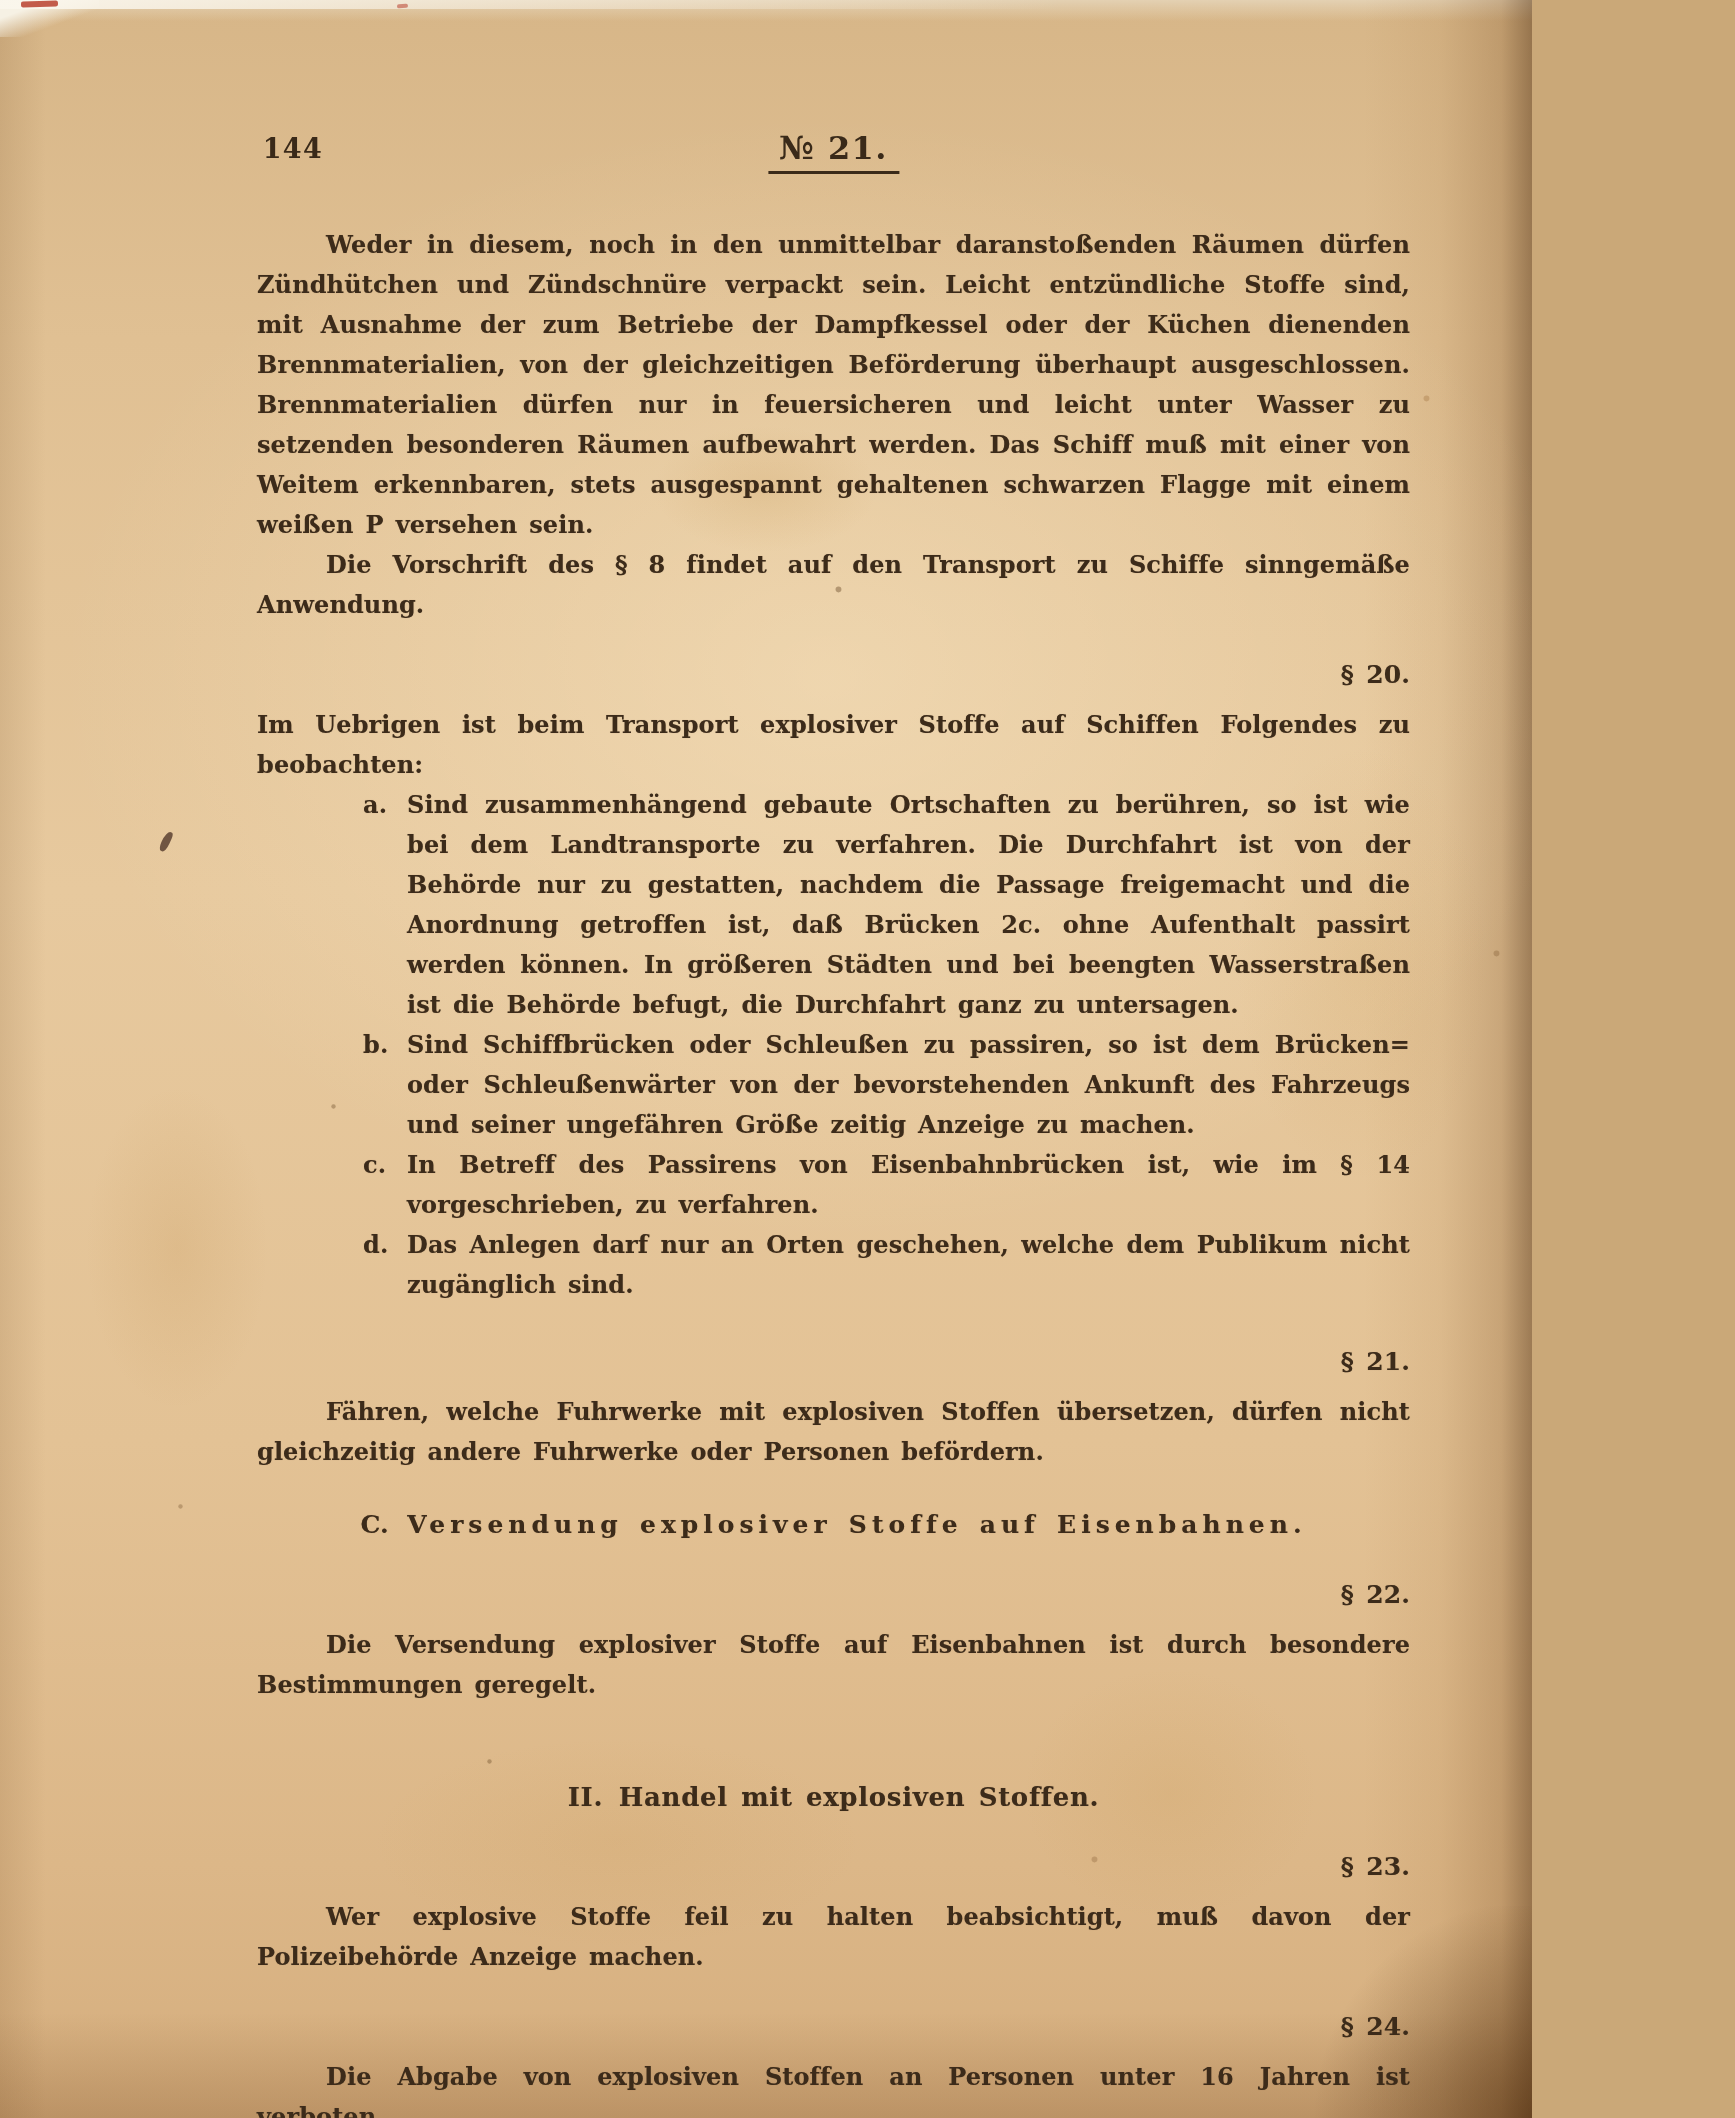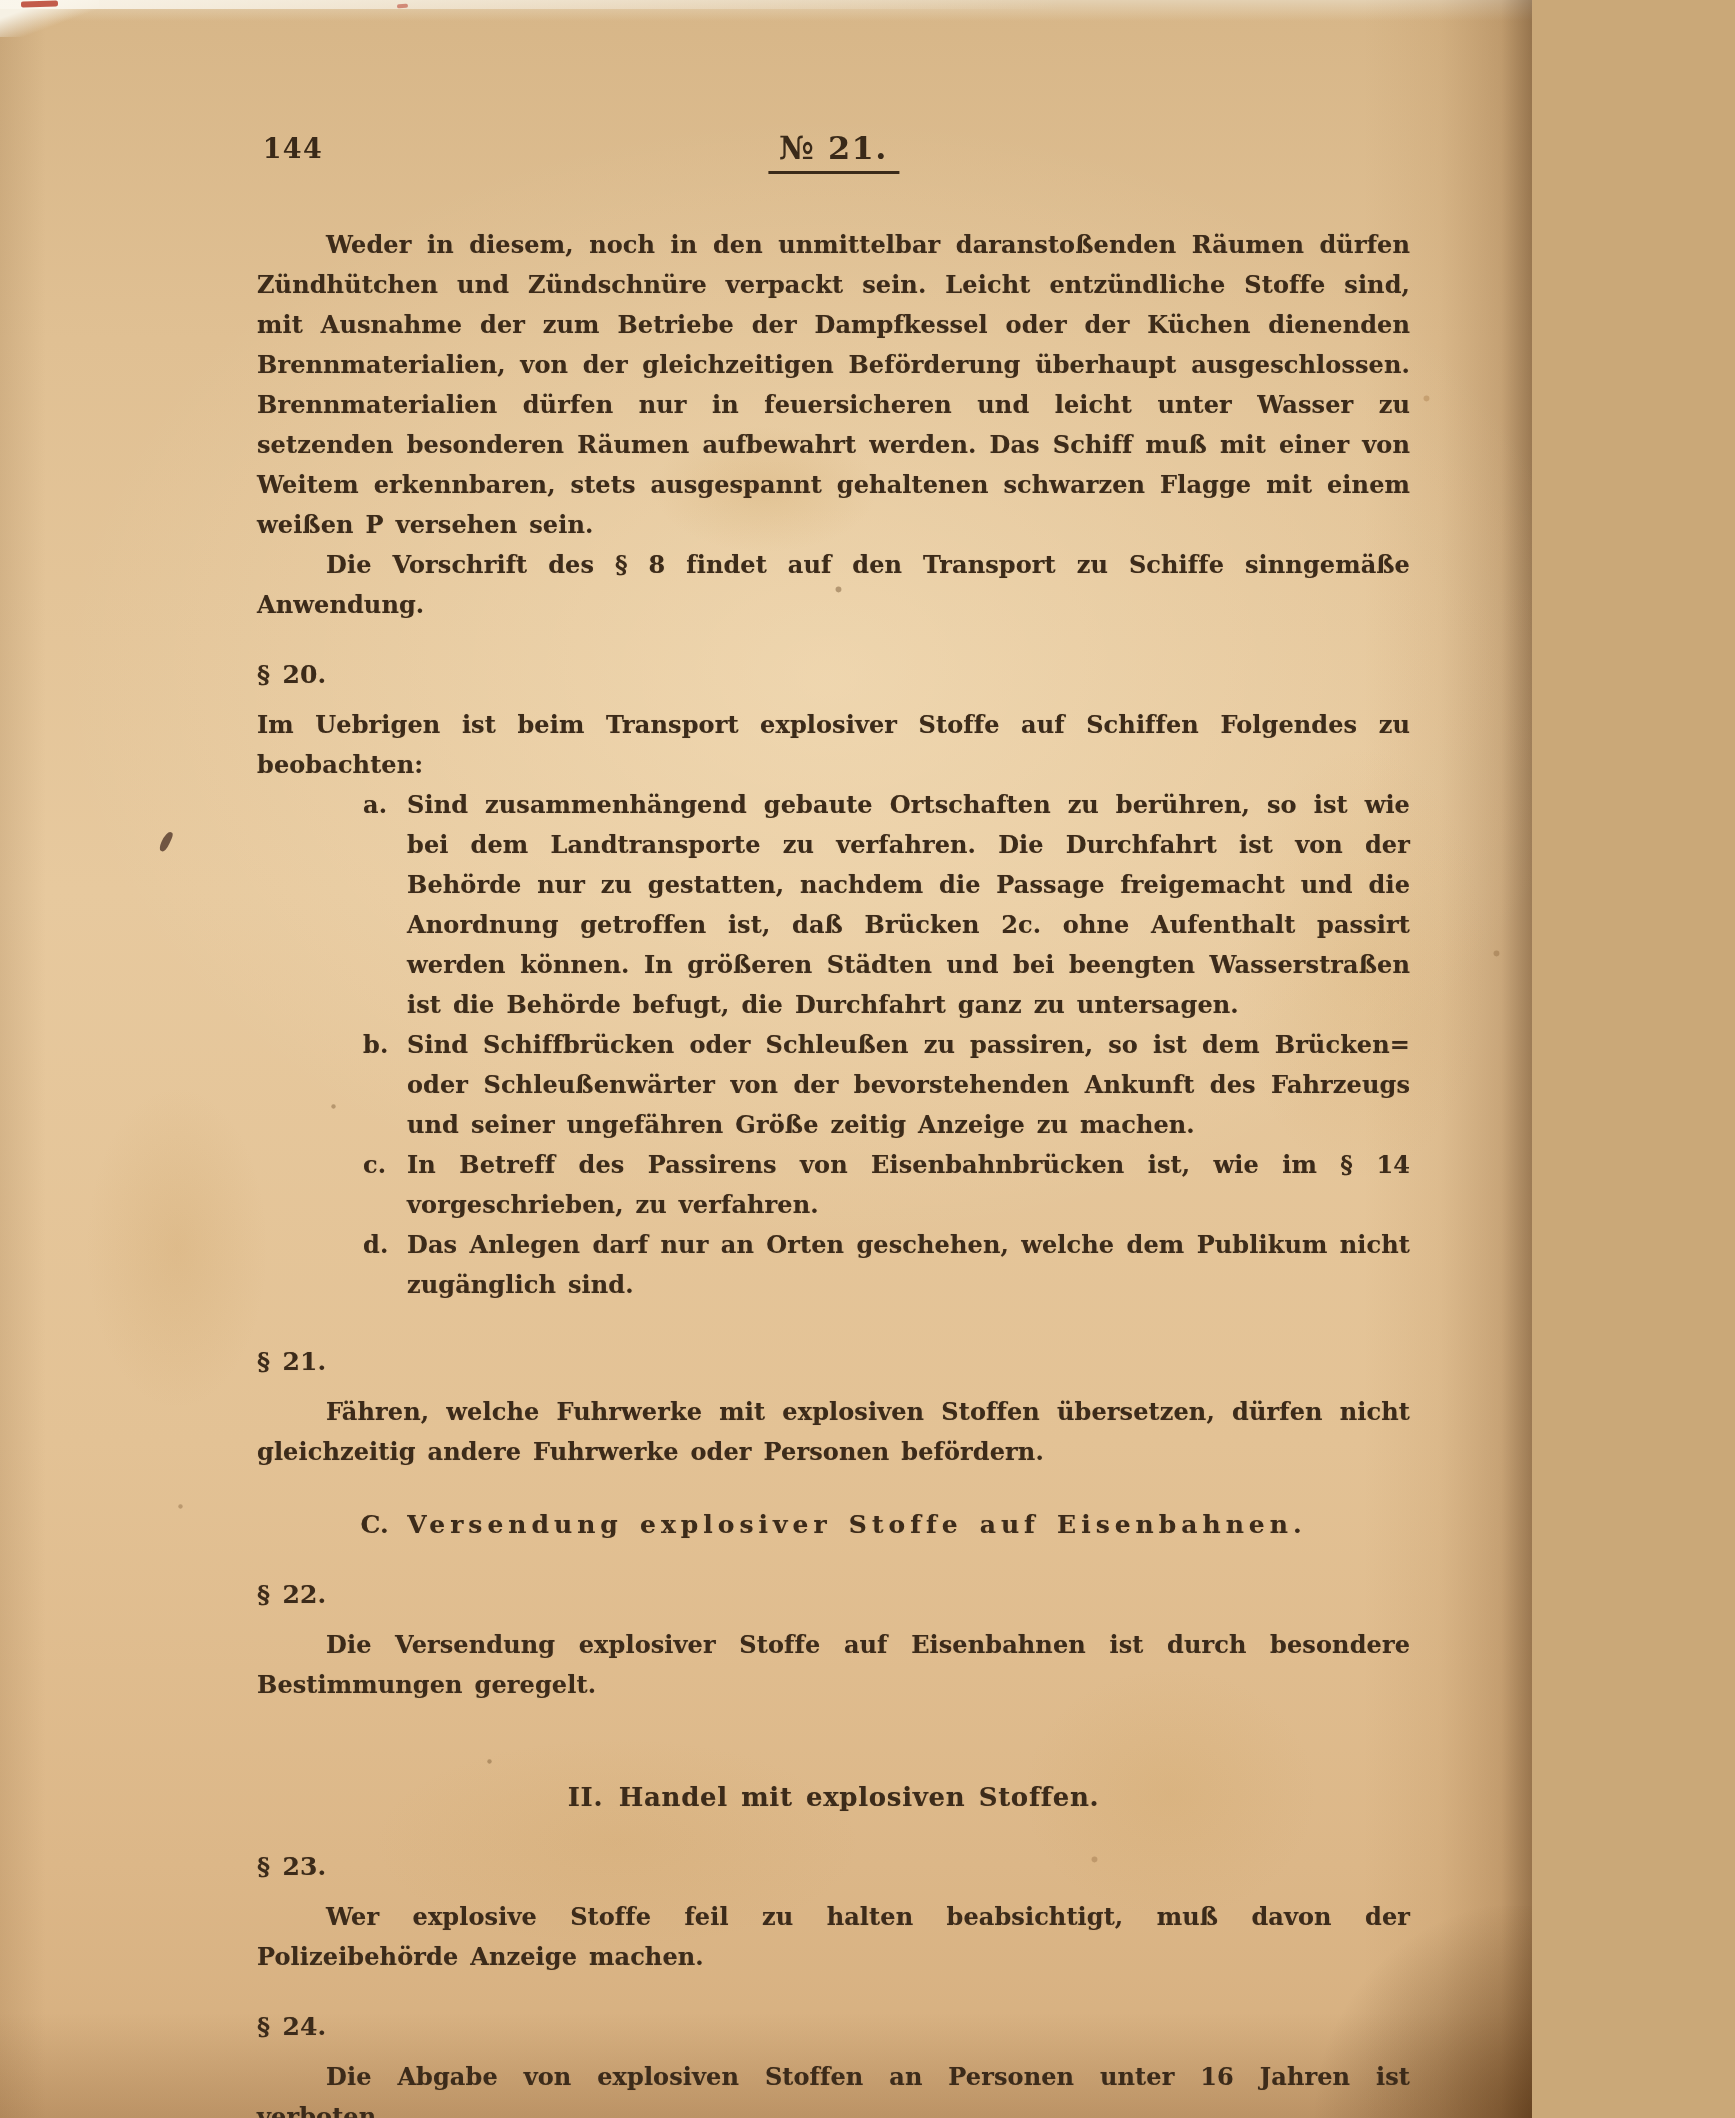--- a/index.html
+++ b/index.html
@@ -82,21 +82,21 @@
     text-align: justify;
     color: #3c2b1a;
     word-spacing: 3.5px;
     letter-spacing: 0.1px;
     text-shadow: 0 0 0.7px rgba(60,40,20,0.35);
   }
   .para { margin: 0; }
   .para.indent { text-indent: 69px; }
 
   .section-heading {
-    text-align: left; text-indent: 0;
+    text-align: right; text-indent: 0;
     font-size: 25px; font-weight: bold;
     margin: 30px 0 10px;
   }
   .sh-21 { margin-top: 37px; }
   .sh-25 { margin-top: 25.5px; }
 
   .item-list { list-style: none; margin: 0 0 0 106px; }
   .item { position: relative; padding-left: 44px; }
   .item-label { position: absolute; left: 0; top: 0; }
   .item-sub { text-indent: 69px; }

